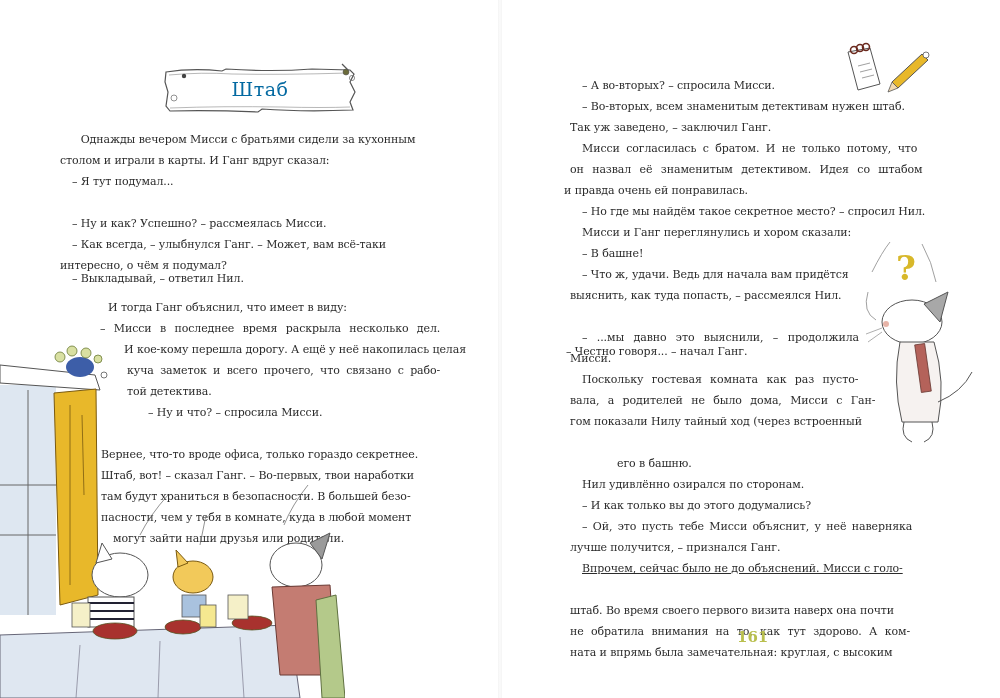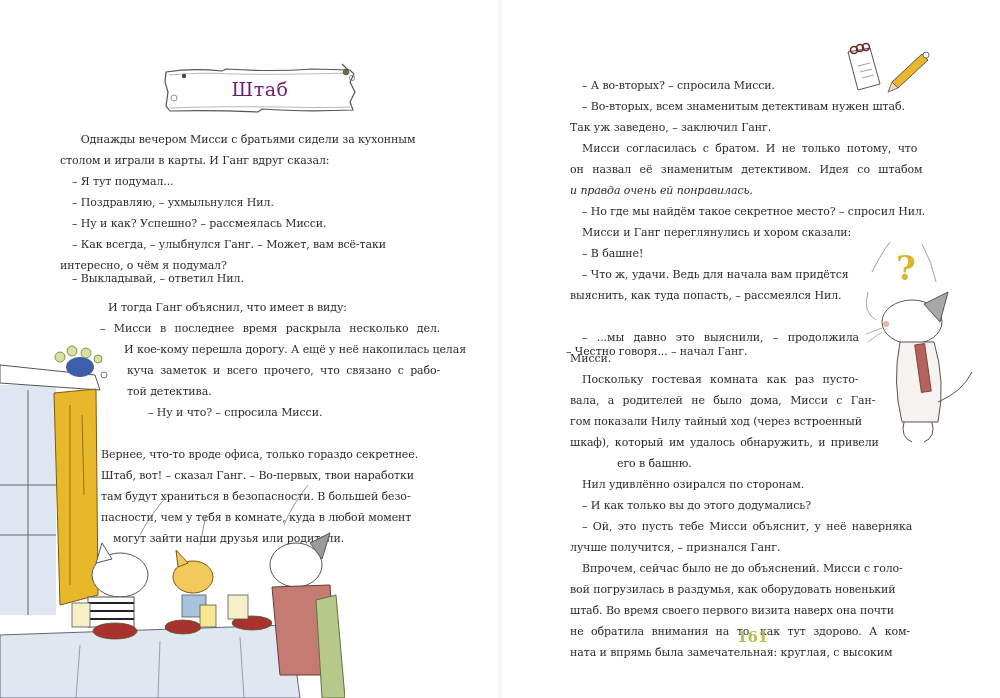--- a/index.html
+++ b/index.html
@@ -6,21 +6,21 @@
   body{width:1000px;height:698px;position:relative;overflow:hidden;font-family:"DejaVu Serif","Liberation Serif",serif;color:#2b2b2b;}
   .spread{position:absolute;left:0;top:0;width:1000px;height:698px;background:#fff;}
   .page{position:absolute;top:0;height:698px;}
   .page-left{left:0;width:500px;}
   .page-right{left:500px;width:500px;}
   .gutter{position:absolute;left:498px;top:0;width:4px;height:698px;background:linear-gradient(90deg,#f4f4f4,#fbfbfb,#f4f4f4);}
   .line{position:absolute;white-space:nowrap;font-size:11px;line-height:21px;letter-spacing:-0.1px;}
   .justify{display:flex;justify-content:center;}
   .justify span{display:inline-block;}
   .sign{position:absolute;left:162px;top:62px;width:196px;height:54px;}
-  .sign-title{position:absolute;left:0;top:0;width:196px;height:54px;display:flex;align-items:center;justify-content:center;font-size:19px;color:#701a75;font-family:"DejaVu Serif",serif;letter-spacing:0.5px;}
+  .sign-title{position:absolute;left:0;top:0;width:196px;height:54px;display:flex;align-items:center;justify-content:center;font-size:19px;color:#0369a1;font-family:"DejaVu Serif",serif;letter-spacing:0.5px;}
   .page-number{position:absolute;left:737px;top:628px;font-size:15px;color:#b9bf4e;font-weight:bold;font-family:"DejaVu Serif",serif;}
   .illus{position:absolute;}
 </style>
 </head>
 <body>
 
 <div class="spread">
 
   <div class="page page-left">
 
@@ -36,21 +36,20 @@
         <path d="M180 2 L186 8" stroke="#555" stroke-width="1.2"></path>
       </svg>
       <div class="sign-title">Штаб</div>
     </div>
 
     <div class="line justify" style="left:60px;top:129px;width:376px;">
         <span>Однажды вечером Мисси с братьями сидели за кухонным</span>
       </div>
     <div class="line" style="left:60px;top:150px;">столом и играли в карты. И Ганг вдруг сказал:</div>
     <div class="line" style="left:72px;top:171px;">– Я тут подумал...</div>
-    <div class="line" style="left:72px;top:192px;">– Поздравляю, – ухмыльнулся Нил.</div>
     <div class="line" style="left:72px;top:213px;">– Ну и как? Успешно? – рассмеялась Мисси.</div>
     <div class="line" style="left:72px;top:234px;">– Как всегда, – улыбнулся Ганг. – Может, вам всё-таки</div>
     <div class="line" style="left:60px;top:255px;">интересно, о чём я подумал?</div>
     <div class="line" style="left:72px;top:268px;">– Выкладывай, – ответил Нил.</div>
     <div class="line" style="left:108px;top:297px;">И тогда Ганг объяснил, что имеет в виду:</div>
     <div class="line" style="left:100px;top:318px;word-spacing:5px;">– Мисси в последнее время раскрыла несколько дел.</div>
     <div class="line" style="left:84px;top:339px;margin-left:40px;">И кое-кому перешла дорогу. А ещё у неё накопилась целая</div>
     <div class="line" style="left:127px;top:360px;word-spacing:3px;">куча заметок и всего прочего, что связано с рабо-</div>
     <div class="line" style="left:127px;top:381px;">той детектива.</div>
     <div class="line" style="left:148px;top:402px;">– Ну и что? – спросила Мисси.</div>
@@ -133,40 +132,38 @@
       <path d="M52 42 L82 14 L88 20 L58 48 Z" fill="#e8b82a" stroke="#555" stroke-width="1"></path>
       <path d="M52 42 L48 52 L58 48 Z" fill="#f1d9b0" stroke="#555" stroke-width="0.8"></path>
       <circle cx="86" cy="15" r="3" fill="#fff" stroke="#555" stroke-width="0.8"></circle>
     </svg>
 
     <div class="line" style="left:82px;top:75px;">– А во-вторых? – спросила Мисси.</div>
     <div class="line" style="left:82px;top:96px;">– Во-вторых, всем знаменитым детективам нужен штаб.</div>
     <div class="line" style="left:70px;top:117px;">Так уж заведено, – заключил Ганг.</div>
     <div class="line" style="left:82px;top:138px;word-spacing:3px;">Мисси согласилась с братом. И не только потому, что</div>
     <div class="line" style="left:70px;top:159px;word-spacing:5px;">он назвал её знаменитым детективом. Идея со штабом</div>
-    <div class="line" style="left:70px;top:180px;font-style:italic;">и правда очень ей понравилась.</div>
+    <div class="line" style="left:64px;top:180px;">и правда очень ей понравилась.</div>
     <div class="line" style="left:82px;top:201px;">– Но где мы найдём такое секретное место? – спросил Нил.</div>
     <div class="line" style="left:82px;top:222px;">Мисси и Ганг переглянулись и хором сказали:</div>
     <div class="line" style="left:82px;top:243px;">– В башне!</div>
     <div class="line" style="left:82px;top:264px;">– Что ж, удачи. Ведь для начала вам придётся</div>
     <div class="line" style="left:70px;top:285px;">выяснить, как туда попасть, – рассмеялся Нил.</div>
     <div class="line" style="left:66px;top:306px;margin-top:35px;">– Честно говоря... – начал Ганг.</div>
     <div class="line" style="left:82px;top:327px;word-spacing:6px;">– ...мы давно это выяснили, – продолжила</div>
     <div class="line" style="left:70px;top:348px;">Мисси.</div>
     <div class="line" style="left:82px;top:369px;word-spacing:5px;">Поскольку гостевая комната как раз пусто-</div>
     <div class="line" style="left:70px;top:390px;word-spacing:5px;">вала, а родителей не было дома, Мисси с Ган-</div>
     <div class="line" style="left:70px;top:411px;">гом показали Нилу тайный ход (через встроенный</div>
-    <div class="line" style="left:70px;top:432px;word-spacing:2px;">шкаф), который им удалось обнаружить, и привели</div>
     <div class="line" style="left:70px;top:453px;margin-left:47px;">его в башню.</div>
     <div class="line" style="left:82px;top:474px;">Нил удивлённо озирался по сторонам.</div>
     <div class="line" style="left:82px;top:495px;">– И как только вы до этого додумались?</div>
     <div class="line" style="left:82px;top:516px;word-spacing:2px;">– Ой, это пусть тебе Мисси объяснит, у неё наверняка</div>
     <div class="line" style="left:70px;top:537px;">лучше получится, – признался Ганг.</div>
-    <div class="line" style="left:82px;top:558px;">Впрочем, сейчас было не до объяснений. Мисси с голо-</div>
-    <div class="line" style="left:70px;top:579px;">вой погрузилась в раздумья, как оборудовать новенький</div>
+    <div class="line" style="left:82px;top:558px;text-decoration:underline;">Впрочем, сейчас было не до объяснений. Мисси с голо-</div>
     <div class="line" style="left:70px;top:600px;text-align:right;">штаб. Во время своего первого визита наверх она почти</div>
     <div class="line" style="left:70px;top:621px;word-spacing:4px;">не обратила внимания на то, как тут здорово. А ком-</div>
     <div class="line" style="left:70px;top:642px;">ната и впрямь была замечательная: круглая, с высоким</div>
 
     <svg class="illus" style="left:352px;top:232px;" width="140" height="220" viewBox="0 0 140 220">
       <text x="44" y="48" font-size="34" fill="#d8b82a" font-family="DejaVu Serif, serif" font-weight="bold">?</text>
       <path d="M20 40 Q30 20 38 10" fill="none" stroke="#888" stroke-width="0.8"></path>
       <path d="M70 12 Q80 30 84 50" fill="none" stroke="#888" stroke-width="0.8"></path>
       <path d="M16 60 Q10 80 24 88" fill="none" stroke="#888" stroke-width="0.8"></path>
 

